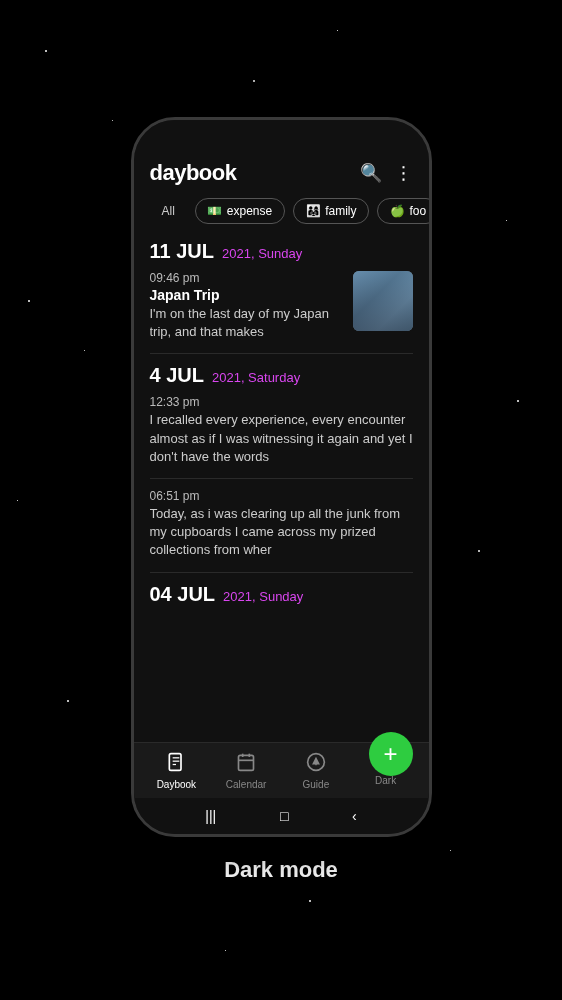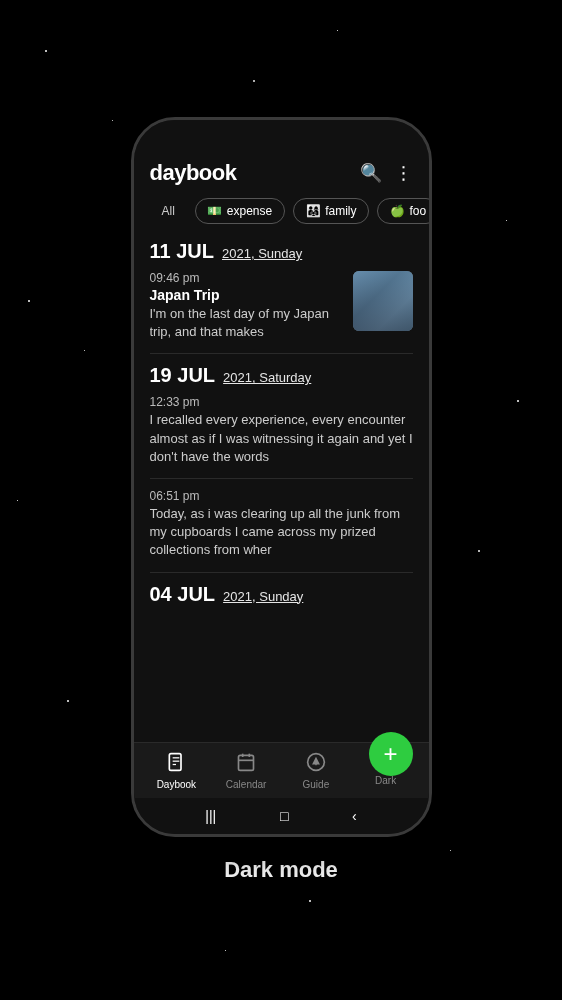--- a/index.html
+++ b/index.html
@@ -142,23 +142,22 @@
       margin-top: 4px;
     }
 
     .date-month {
       color: #fff;
       font-size: 20px;
       font-weight: bold;
     }
 
     .date-full {
-      color: #e5e5e5;
+      color: #d946ef;
       font-size: 13px;
-      text-decoration: underline;
     }
 
     .entry {
       margin-bottom: 12px;
       position: relative;
     }
 
     .entry-time {
       color: #bbb;
       font-size: 12px;
@@ -375,21 +374,21 @@
             </div>
             <div class="entry-thumb">
               <div class="entry-thumb-img"></div>
             </div>
           </div>
         </div>
 
         <div class="divider"></div>
 
         <div class="date-header">
-          <span class="date-month">19 JUL</span>
+          <span class="date-month">4 JUL</span>
           <span class="date-full">2021, Saturday</span>
         </div>
         <div class="entry">
           <div class="entry-time">12:33 pm</div>
           <div class="entry-text truncated">I recalled every experience, every encounter almost as if I was witnessing it again and yet  I don't have the words</div>
         </div>
 
         <div class="divider"></div>
 
         <div class="entry">

